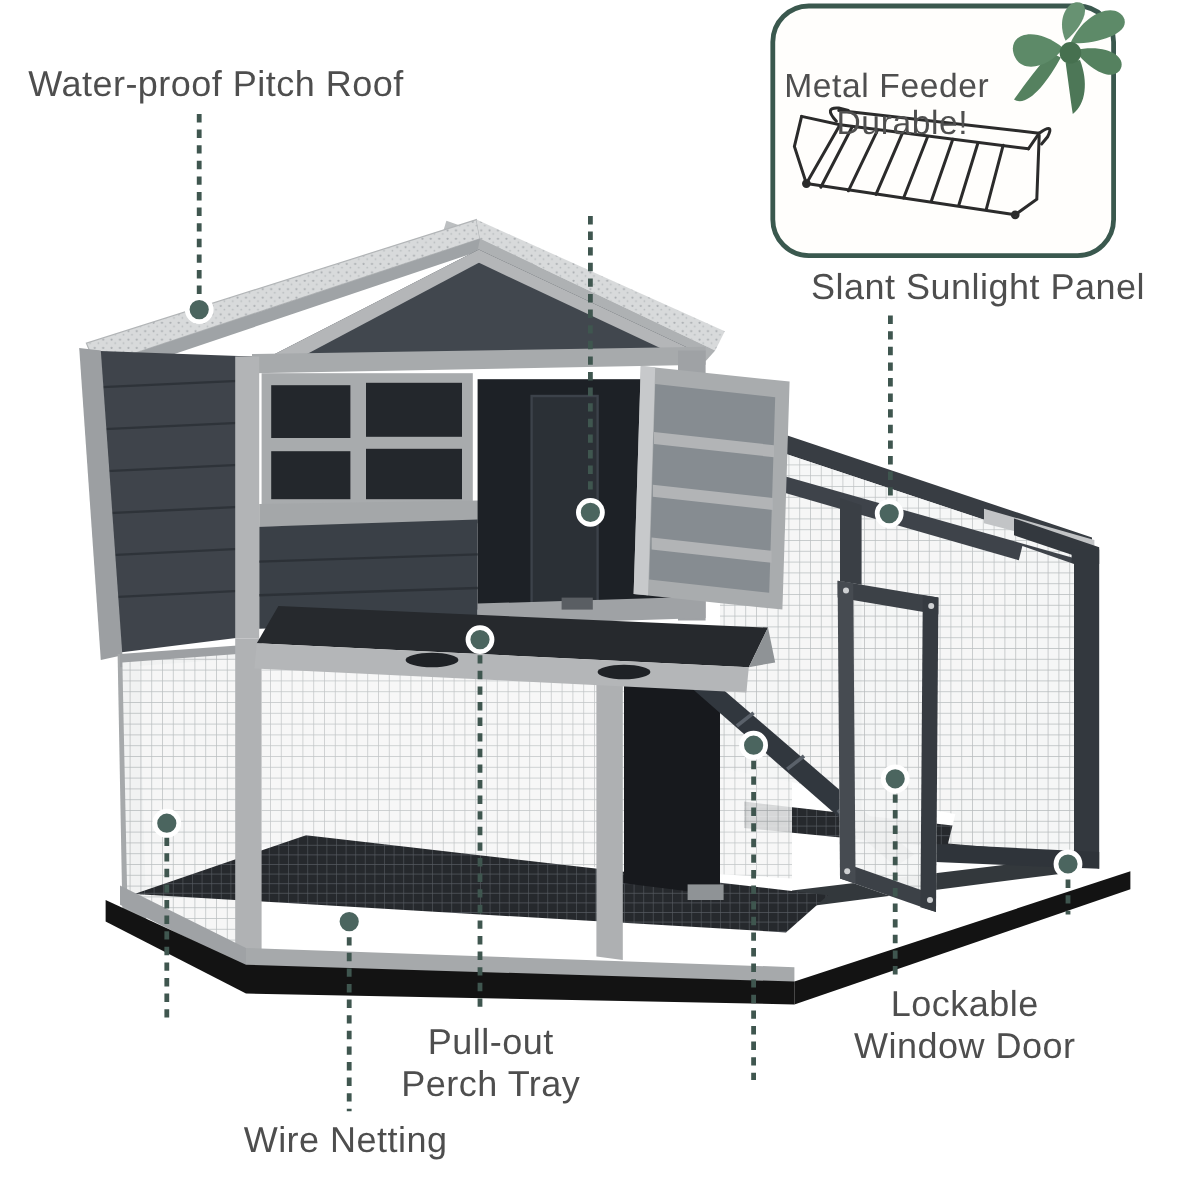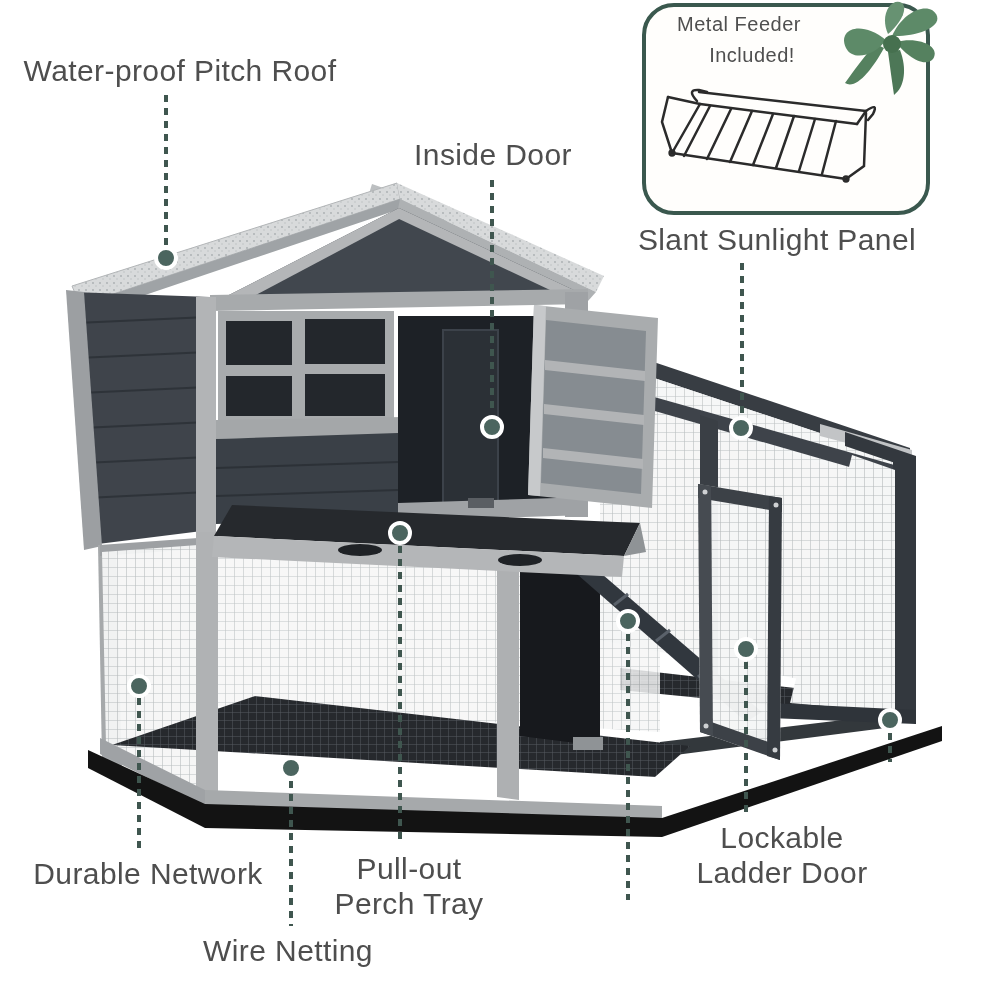--- a/index.html
+++ b/index.html
@@ -7,21 +7,21 @@
     position:relative;width:1000px;height:1000px;background:#ffffff;overflow:hidden;
     font-family:"Liberation Sans", sans-serif;
   }
   .stage svg.scene{position:absolute;left:0;top:0;z-index:1;}
   .lb{
     position:absolute;transform:translateX(-50%);text-align:center;z-index:2;
     color:#4e4e4e;font-size:30px;line-height:35px;white-space:nowrap;letter-spacing:.4px;
   }
   .lb span{display:block;}
   .badge-text{position:absolute;transform:translateX(-50%);z-index:2;color:#4f4f4f;
-    font-size:20px;letter-spacing:.5px;white-space:nowrap;}
+    font-size:28px;letter-spacing:.5px;white-space:nowrap;margin-top:43px;}
 </style>
 </head>
 <body>
 
 <div class="stage">
 
 <svg class="scene" width="1000" height="1000" viewBox="0 0 1000 1000">
   <defs>
     <pattern id="speck" width="7" height="7" patternUnits="userSpaceOnUse">
       <rect width="7" height="7" fill="#d8dadb"></rect>
@@ -217,40 +217,36 @@
     <circle cx="400" cy="533" r="10"></circle>
     <circle cx="628" cy="621" r="10"></circle>
     <circle cx="746" cy="649" r="10"></circle>
     <circle cx="890" cy="720" r="10"></circle>
   </g>
 </svg>
 
 <div class="lb" style="left:180px;top:53px">
   <span>Water-proof Pitch Roof</span>
 </div>
-<div class="lb" style="left:493px;top:137px">
-  <span>Inside Door</span>
-</div>
-<div class="lb" style="left:777px;top:222px">
+<div class="lb" style="left:815px;top:222px">
   <span>Slant Sunlight Panel</span>
 </div>
-<div class="lb" style="left:782px;top:820px">
+<div class="lb" style="left:804px;top:820px">
   <span>Lockable</span>
-  <span>Ladder Door</span>
+  <span>Window Door</span>
 </div>
 <div class="lb" style="left:409px;top:851px">
   <span>Pull-out</span>
   <span>Perch Tray</span>
 </div>
 <div class="lb" style="left:148px;top:856px">
-  <span>Durable Network</span>
 </div>
 <div class="lb" style="left:288px;top:933px">
   <span>Wire Netting</span>
 </div>
 <div class="badge-text" style="left:739px;top:13px">
   <span>Metal Feeder</span>
 </div>
 <div class="badge-text" style="left:752px;top:44px">
-  <span>Included!</span>
+  <span>Durable!</span>
 </div>
 
 </div>
 
 </body></html>

